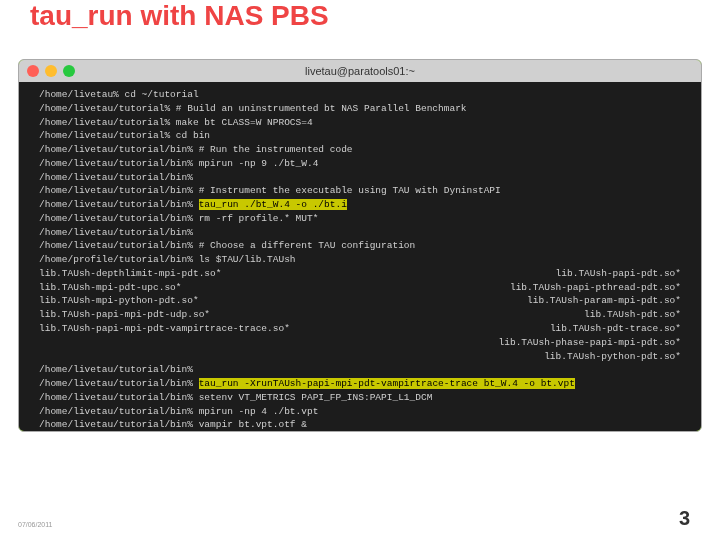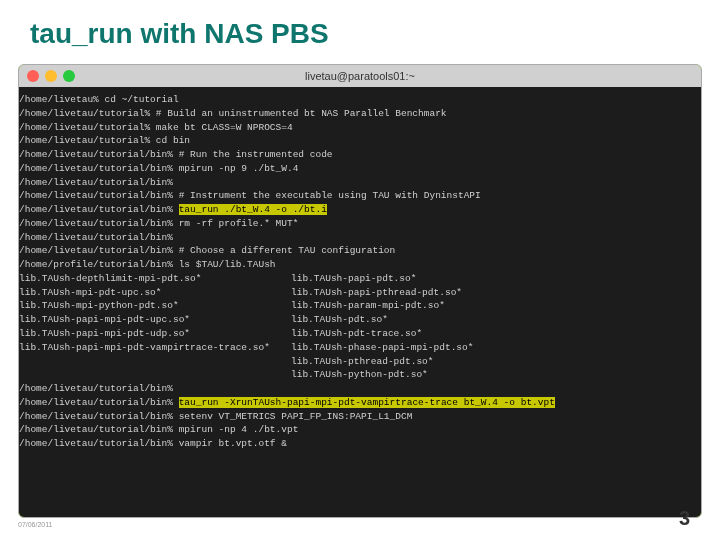--- a/index.html
+++ b/index.html
@@ -8,26 +8,26 @@
       height: 540px;
       background: #ffffff;
       font-family: Arial, sans-serif;
       overflow: hidden;
       position: relative;
     }
 
     .page-title {
       font-size: 28px;
       font-weight: bold;
-      color: #0f766e;
-      padding: 18px 30px 10px 30px;
+      color: #ef4444;
+      padding: 0 30px 10px 30px;
     }
 
     .terminal-window {
-      margin: 4px 18px;
+      margin: 17px 18px;
       border: 1px solid #aaa;
       border-radius: 6px;
       overflow: hidden;
       background: #84cc16;
     }
 
     .terminal-titlebar {
       background: #d0d0d0;
       height: 22px;
       display: flex;
@@ -54,35 +54,35 @@
       font-size: 11px;
       color: #333;
     }
 
     .terminal-body {
       background: #1c1c1c;
       color: #d0d0d0;
       font-family: 'Courier New', Courier, monospace;
       font-size: 9.5px;
       line-height: 1.45;
-      padding: 6px 0;
-      height: 430px;
+      padding: 6px 20px;
+      height: 349px;
       overflow: hidden;
     }
 
     .line { display: block; white-space: pre; }
 
     .hl-yellow { background: #c8c800; color: #000; }
 
     .two-col {
       display: flex;
       gap: 12px;
     }
     .col-left { flex: 0 0 260px; }
-    .col-right { flex: 1; }
+    .col-right { flex: 1; text-align: right; }
 
     .page-number {
       position: absolute;
       bottom: 10px;
       right: 30px;
       font-size: 20px;
       color: #333;
       font-weight: bold;
     }
 
@@ -118,32 +118,30 @@
     <span class="line">/home/livetau/tutorial/bin% <span class="hl-yellow">tau_run ./bt_W.4 -o ./bt.i</span></span>
     <span class="line">/home/livetau/tutorial/bin% rm -rf profile.* MUT*</span>
     <span class="line">/home/livetau/tutorial/bin%</span>
     <span class="line">/home/livetau/tutorial/bin% # Choose a different TAU configuration</span>
     <span class="line">/home/profile/tutorial/bin% ls $TAU/lib.TAUsh</span>
     <div class="two-col">
       <div class="col-left">
         <span class="line">lib.TAUsh-depthlimit-mpi-pdt.so*</span>
         <span class="line">lib.TAUsh-mpi-pdt-upc.so*</span>
         <span class="line">lib.TAUsh-mpi-python-pdt.so*</span>
-        <span class="line">lib.TAUsh-papi-mpi-pdt-upc.so*</span>
         <span class="line">lib.TAUsh-papi-mpi-pdt-udp.so*</span>
         <span class="line">lib.TAUsh-papi-mpi-pdt-vampirtrace-trace.so*</span>
       </div>
       <div class="col-right">
         <span class="line">lib.TAUsh-papi-pdt.so*</span>
         <span class="line">lib.TAUsh-papi-pthread-pdt.so*</span>
         <span class="line">lib.TAUsh-param-mpi-pdt.so*</span>
         <span class="line">lib.TAUsh-pdt.so*</span>
         <span class="line">lib.TAUsh-pdt-trace.so*</span>
         <span class="line">lib.TAUsh-phase-papi-mpi-pdt.so*</span>
-        <span class="line">lib.TAUsh-pthread-pdt.so*</span>
         <span class="line">lib.TAUsh-python-pdt.so*</span>
       </div>
     </div>
     <span class="line">/home/livetau/tutorial/bin%</span>
     <span class="line">/home/livetau/tutorial/bin% <span class="hl-yellow">tau_run -XrunTAUsh-papi-mpi-pdt-vampirtrace-trace bt_W.4 -o bt.vpt</span></span>
     <span class="line">/home/livetau/tutorial/bin% setenv VT_METRICS PAPI_FP_INS:PAPI_L1_DCM</span>
     <span class="line">/home/livetau/tutorial/bin% mpirun -np 4 ./bt.vpt</span>
     <span class="line">/home/livetau/tutorial/bin% vampir bt.vpt.otf &amp;</span>
   </div>
 </div>

